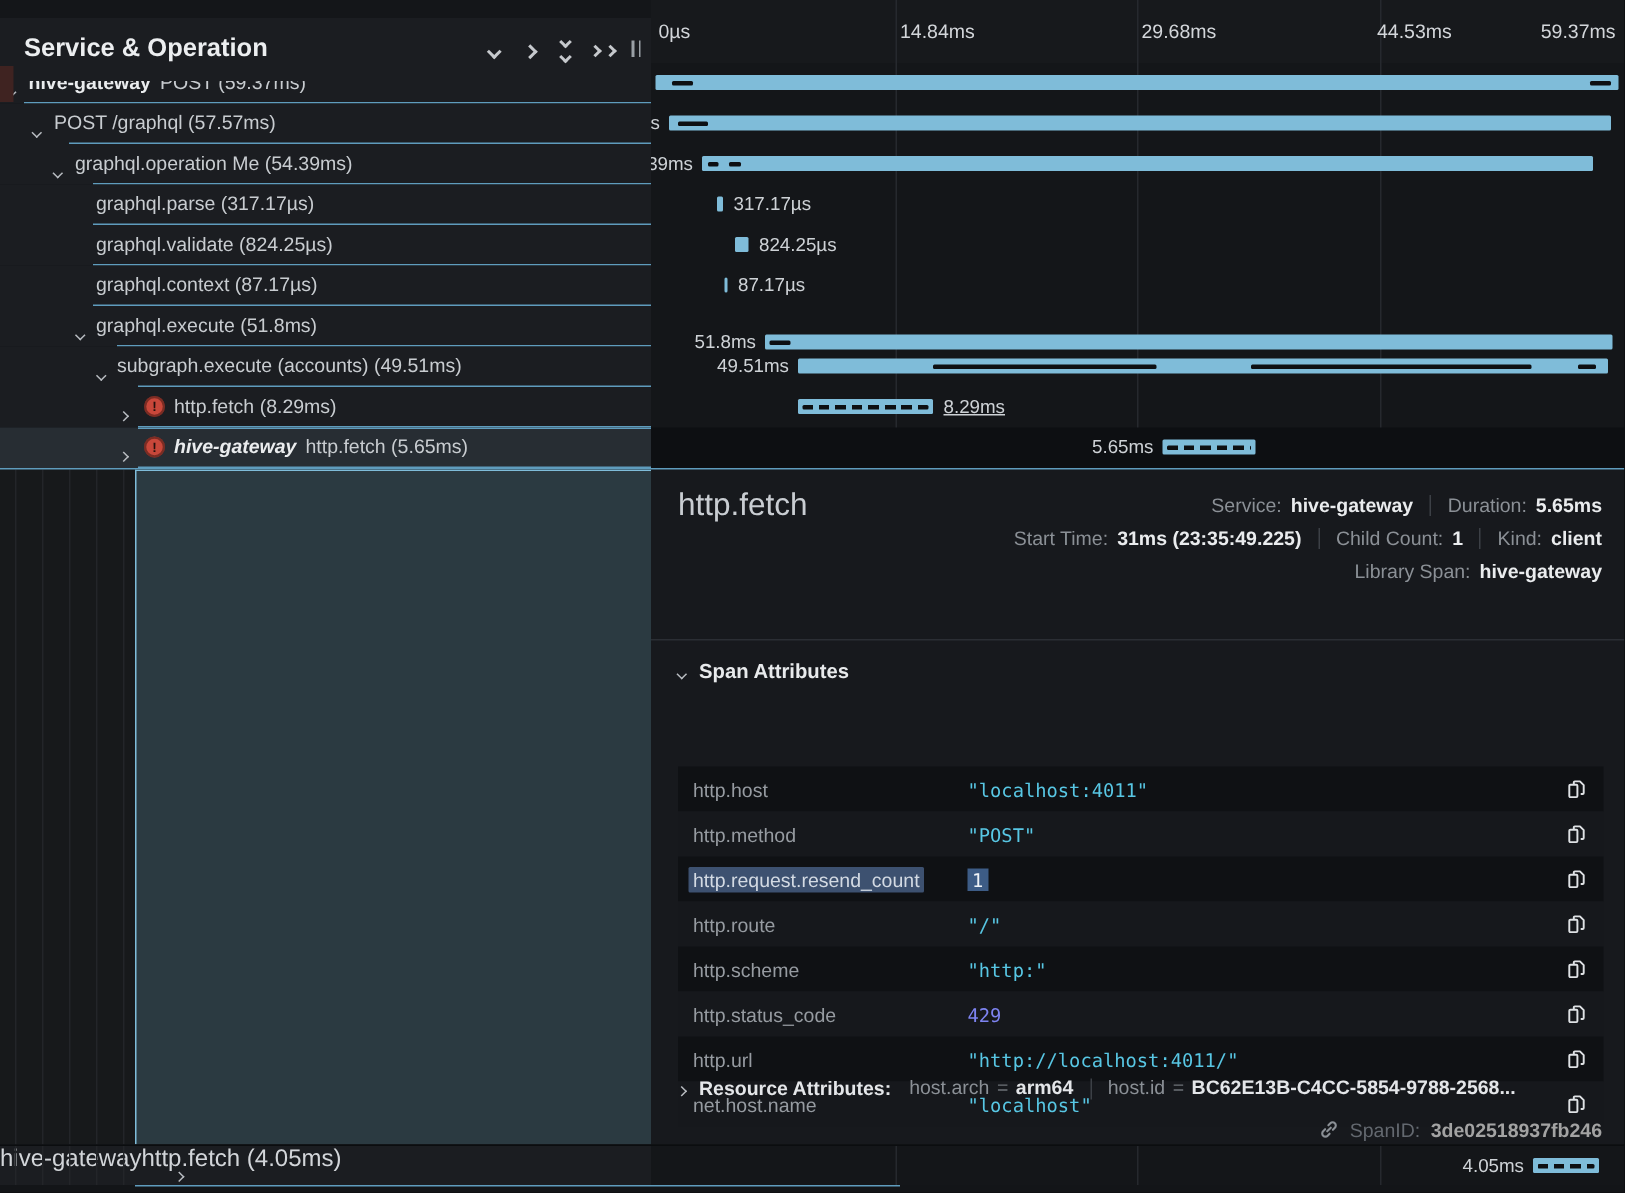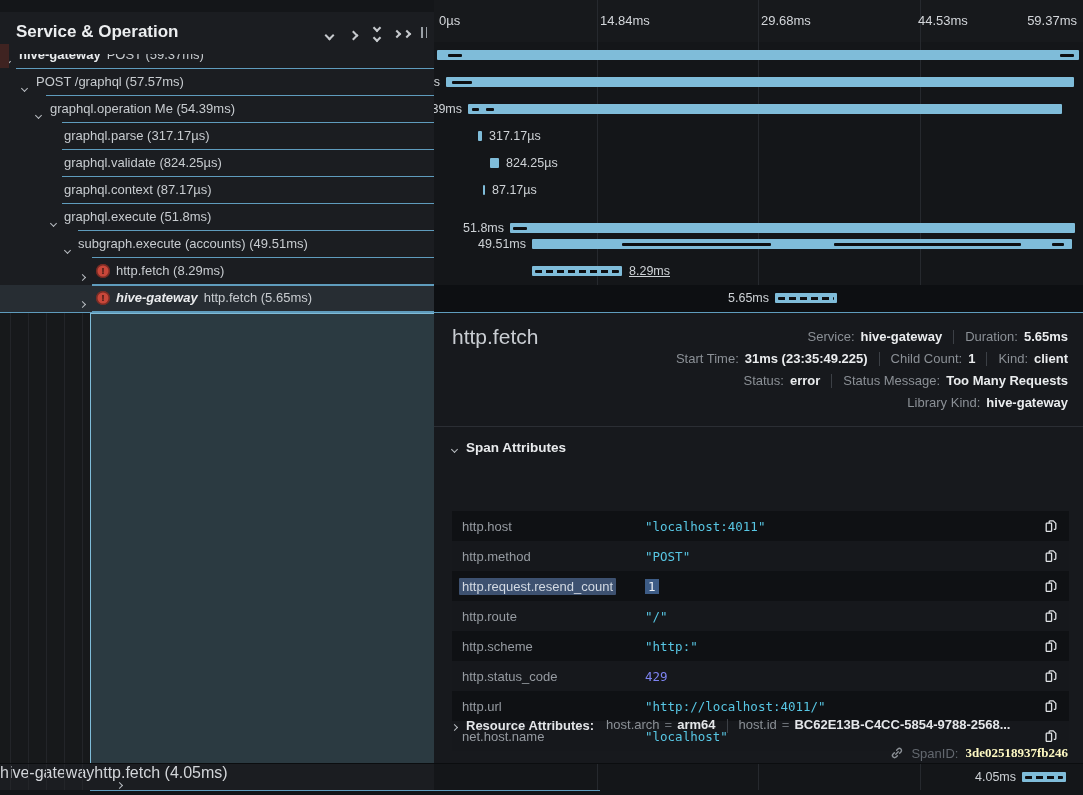--- a/index.html
+++ b/index.html
@@ -84,21 +84,21 @@
   .copy-btn{position:absolute;right:9px;top:7px;width:16px;height:16px;background:none;border:none;padding:0;cursor:pointer;}
   #resource-line{position:absolute;left:18px;top:402px;display:flex;align-items:center;height:20px;}
   #resource-line .tchv{position:static;margin-right:9px;}
   #res-label{font-weight:bold;color:#e4e6e9;margin-right:12px;}
   .rkey{color:#8b9096;}
   .req{color:#6b7076;margin:0 5px;}
   .rval{color:#e4e6e9;font-weight:bold;}
   .rdiv{width:1px;height:14px;background:#3c4046;margin:0 11px;}
   #spanid-line{position:absolute;right:15px;top:431px;display:flex;align-items:center;gap:7px;height:18px;}
   #spanid-label{color:#63686f;}
-  #spanid-value{color:#fef9c3;font-weight:bold;font-family:Liberation Serif, serif;}
+  #spanid-value{color:#a3a3a3;font-weight:bold;}
 
   
   #bottom-left{position:absolute;left:0;top:763px;width:434px;height:27px;background:#1b1d21;z-index:4;border-top:1px solid #0b0d0f;}
   #bottom-tl{position:absolute;left:434px;top:763px;width:649px;height:27px;background:#141619;overflow:hidden;border-top:1px solid #0b0d0f;}
   #footer{position:absolute;left:0;top:790px;width:1083px;height:5px;background:#131518;}
   #footer-sep{position:absolute;left:90px;top:0;width:510px;height:1px;background:#5f9cbd;}
   svg{display:block;}
 </style>
 </head>
 <body>
@@ -289,28 +289,21 @@
           <span class="mlab">Start Time:</span>
           <span class="mval">31ms (23:35:49.225)</span>
           <span class="mdiv"></span>
           <span class="mlab">Child Count:</span>
           <span class="mval">1</span>
           <span class="mdiv"></span>
           <span class="mlab">Kind:</span>
           <span class="mval">client</span>
         </div>
         <div class="mline">
-          <span class="mlab">Status:</span>
-          <span class="mval">error</span>
-          <span class="mdiv"></span>
-          <span class="mlab">Status Message:</span>
-          <span class="mval">Too Many Requests</span>
-        </div>
-        <div class="mline">
-          <span class="mlab">Library Kind:</span>
+          <span class="mlab">Library Span:</span>
           <span class="mval">hive-gateway</span>
         </div>
       </div>
     <div id="d-sep"></div>
     <div id="d-attr-hdr">
       <span class="tchv"><i class="chv down"></i></span>
       <span>Span Attributes</span>
     </div>
     <div id="attr-table">
         <div class="arow odd">

